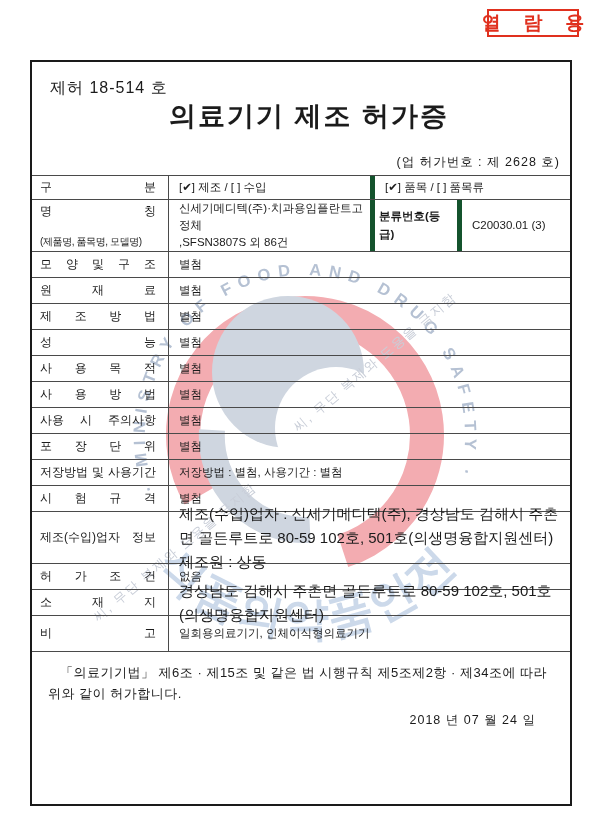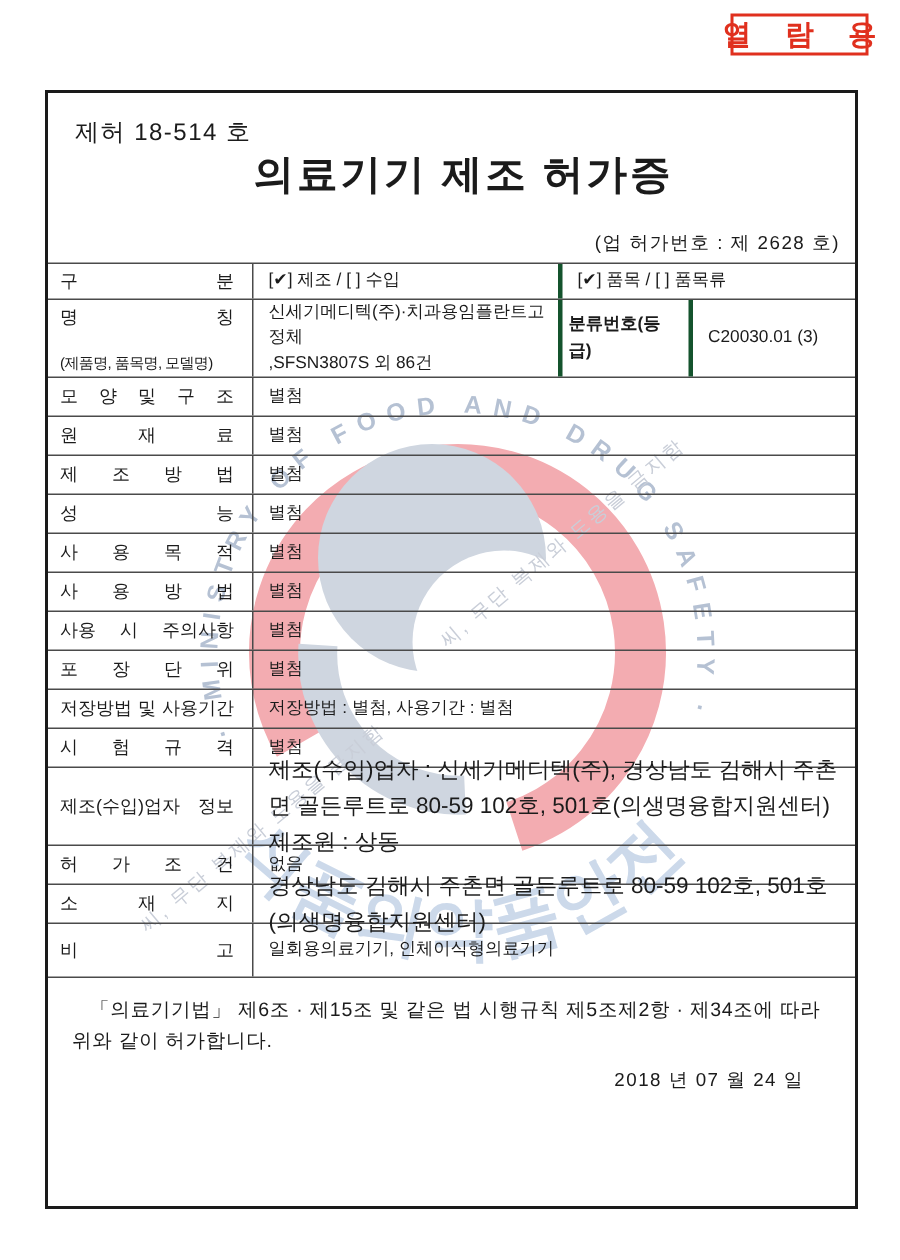--- a/index.html
+++ b/index.html
@@ -42,21 +42,21 @@
     flex:0 0 137px;width:137px;border-right:1px solid #4a4a4a;box-sizing:border-box;
     display:flex;flex-direction:column;justify-content:center;
     padding:2px 12px 2px 8px;font-size:12px;
   }
   .label-line{display:flex;justify-content:space-between;width:100%;}
   .label-sub{font-size:10px;letter-spacing:-0.4px;white-space:nowrap;margin-top:15px;}
   .cell{
     display:flex;align-items:center;box-sizing:border-box;
     padding:3px 6px 3px 10px;font-size:11.5px;white-space:pre-line;line-height:1.5;
   }
-  .cell.divided{border-right:3px solid #14532d;}
+  .cell.divided{border-right:5px solid #14532d;}
   .cell.small{font-size:15px;line-height:1.6;}
   .cell.center{justify-content:center;padding-left:4px;padding-right:4px;font-weight:bold;}
   
   .law-text{
     position:absolute;left:16px;right:16px;top:601px;z-index:1;
     font-size:13px;line-height:1.6;text-indent:12px;letter-spacing:0.5px;
   }
   .issue-date{position:absolute;right:34px;top:650px;font-size:12.5px;letter-spacing:1px;z-index:1;margin-left:48px;}
   .signature{
     position:absolute;left:0;right:0;top:690px;text-align:center;z-index:1;

